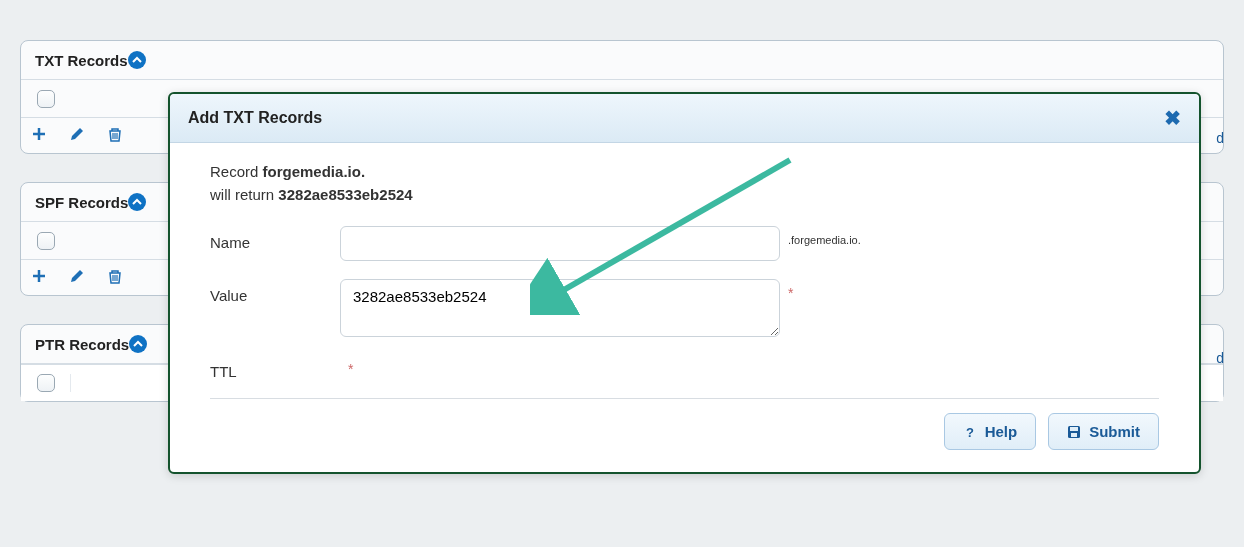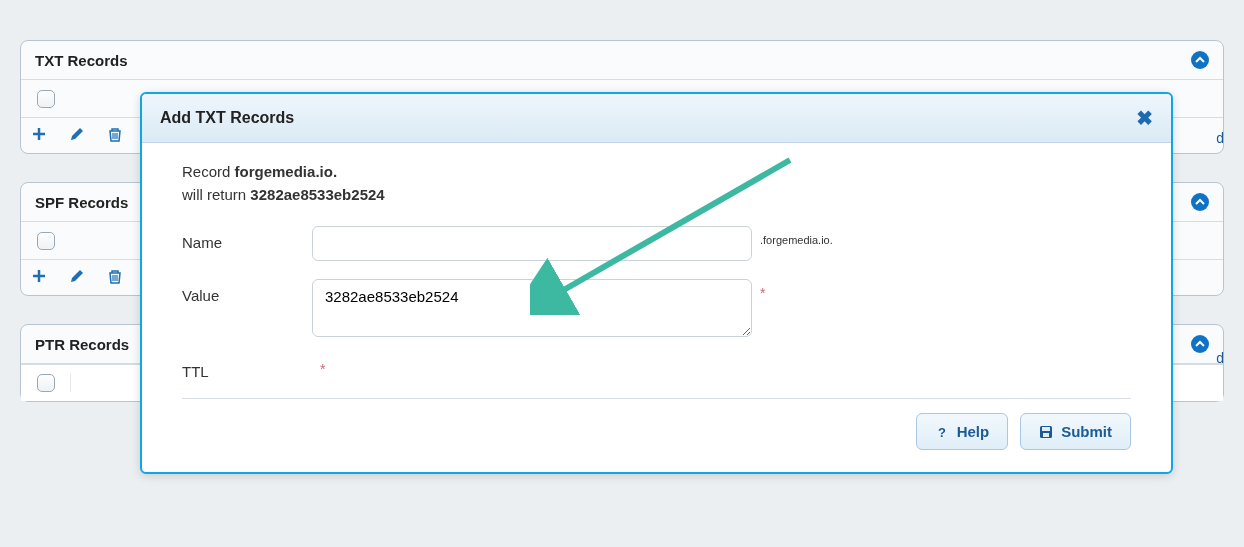--- a/index.html
+++ b/index.html
@@ -1,32 +1,32 @@
 <!DOCTYPE html>
 <html><head><meta charset="utf-8"><style>
 *{box-sizing:border-box;margin:0;padding:0}
 body{font-family:Arial,Helvetica,sans-serif;background:#eceff1;font-size:14px;color:#333;width:1244px;height:547px;overflow:hidden;position:relative}
 .panel{margin:12px 20px 28px;border:1px solid #b8c5d0;border-radius:8px;background:#fafbfc}
-.panel-header{display:flex;align-items:center;justify-content:space-between;padding:10px 14px;border-bottom:1px solid #d5dde4}
+.panel-header{display:flex;align-items:center;padding:10px 14px;border-bottom:1px solid #d5dde4}
 .panel-title{font-weight:bold;font-size:15px;color:#222}
 .collapse-btn{width:18px;height:18px;border-radius:50%;background:#0f72c4;display:flex;align-items:center;justify-content:center;cursor:pointer;color:#fff}
 .collapse-btn svg{width:10px;height:10px}
 .panel-row{display:flex;align-items:center;border-bottom:1px solid #d5dde4;min-height:38px}
 .checkbox-cell{width:50px;display:flex;align-items:center;justify-content:center}
 .chk{width:18px;height:18px;border:1px solid #9aa8b3;border-radius:5px;background:linear-gradient(#fdfefe,#eef2f5)}
 .toolbar{display:flex;align-items:center;padding:8px 10px;gap:22px}
 .toolbar .icon{color:#1e6fb5;cursor:pointer}
 .toolbar svg{width:16px;height:16px}
 .col-headers{display:flex;align-items:center;background:#fff;border-top:1px solid #d5dde4}
 .col-headers .th{color:#1a5a97;font-weight:bold;text-align:center;padding:10px 6px;border-right:1px solid #e4e9ee}
 .col-headers .th:last-child{border-right:none}
 .sort-ic{display:inline-flex;vertical-align:middle;margin-left:4px}
 .sort-ic svg{width:10px;height:10px}
 .right-edge{position:absolute;right:20px;color:#1a5a97;font-size:14px}
-.dialog{position:absolute;left:140px;top:92px;width:1033px;background:#fff;border:2px solid #0ea5e9;border-radius:6px;box-shadow:0 2px 10px rgba(0,0,0,.15);z-index:100}
+.dialog{position:absolute;left:168px;top:92px;width:1033px;background:#fff;border:2px solid #14532d;border-radius:6px;box-shadow:0 2px 10px rgba(0,0,0,.15);z-index:100}
 .dialog-header{display:flex;align-items:center;justify-content:space-between;padding:12px 18px;background:linear-gradient(#eef6fc,#dbeaf5);border-bottom:1px solid #c3d6e5;border-radius:5px 5px 0 0}
 .dialog-title{font-weight:bold;font-size:16px;color:#222}
 .dialog-close{color:#1d6ab0;cursor:pointer;font-size:20px;font-weight:bold}
 .dialog-body{padding:18px 40px 12px}
 .preview{margin-bottom:20px;font-size:15px;line-height:1.5}
 .form-row{display:flex;align-items:flex-start;margin-bottom:18px}
 .form-label{width:130px;padding-top:8px;font-size:15px}
 .form-input,.form-textarea{width:440px;padding:8px 12px;border:1px solid #cbd3da;border-radius:6px;font-size:15px;font-family:inherit;background:#fff}
 .form-textarea{height:58px;resize:both}
 .suffix{margin-left:8px;padding-top:8px;font-size:11px}

